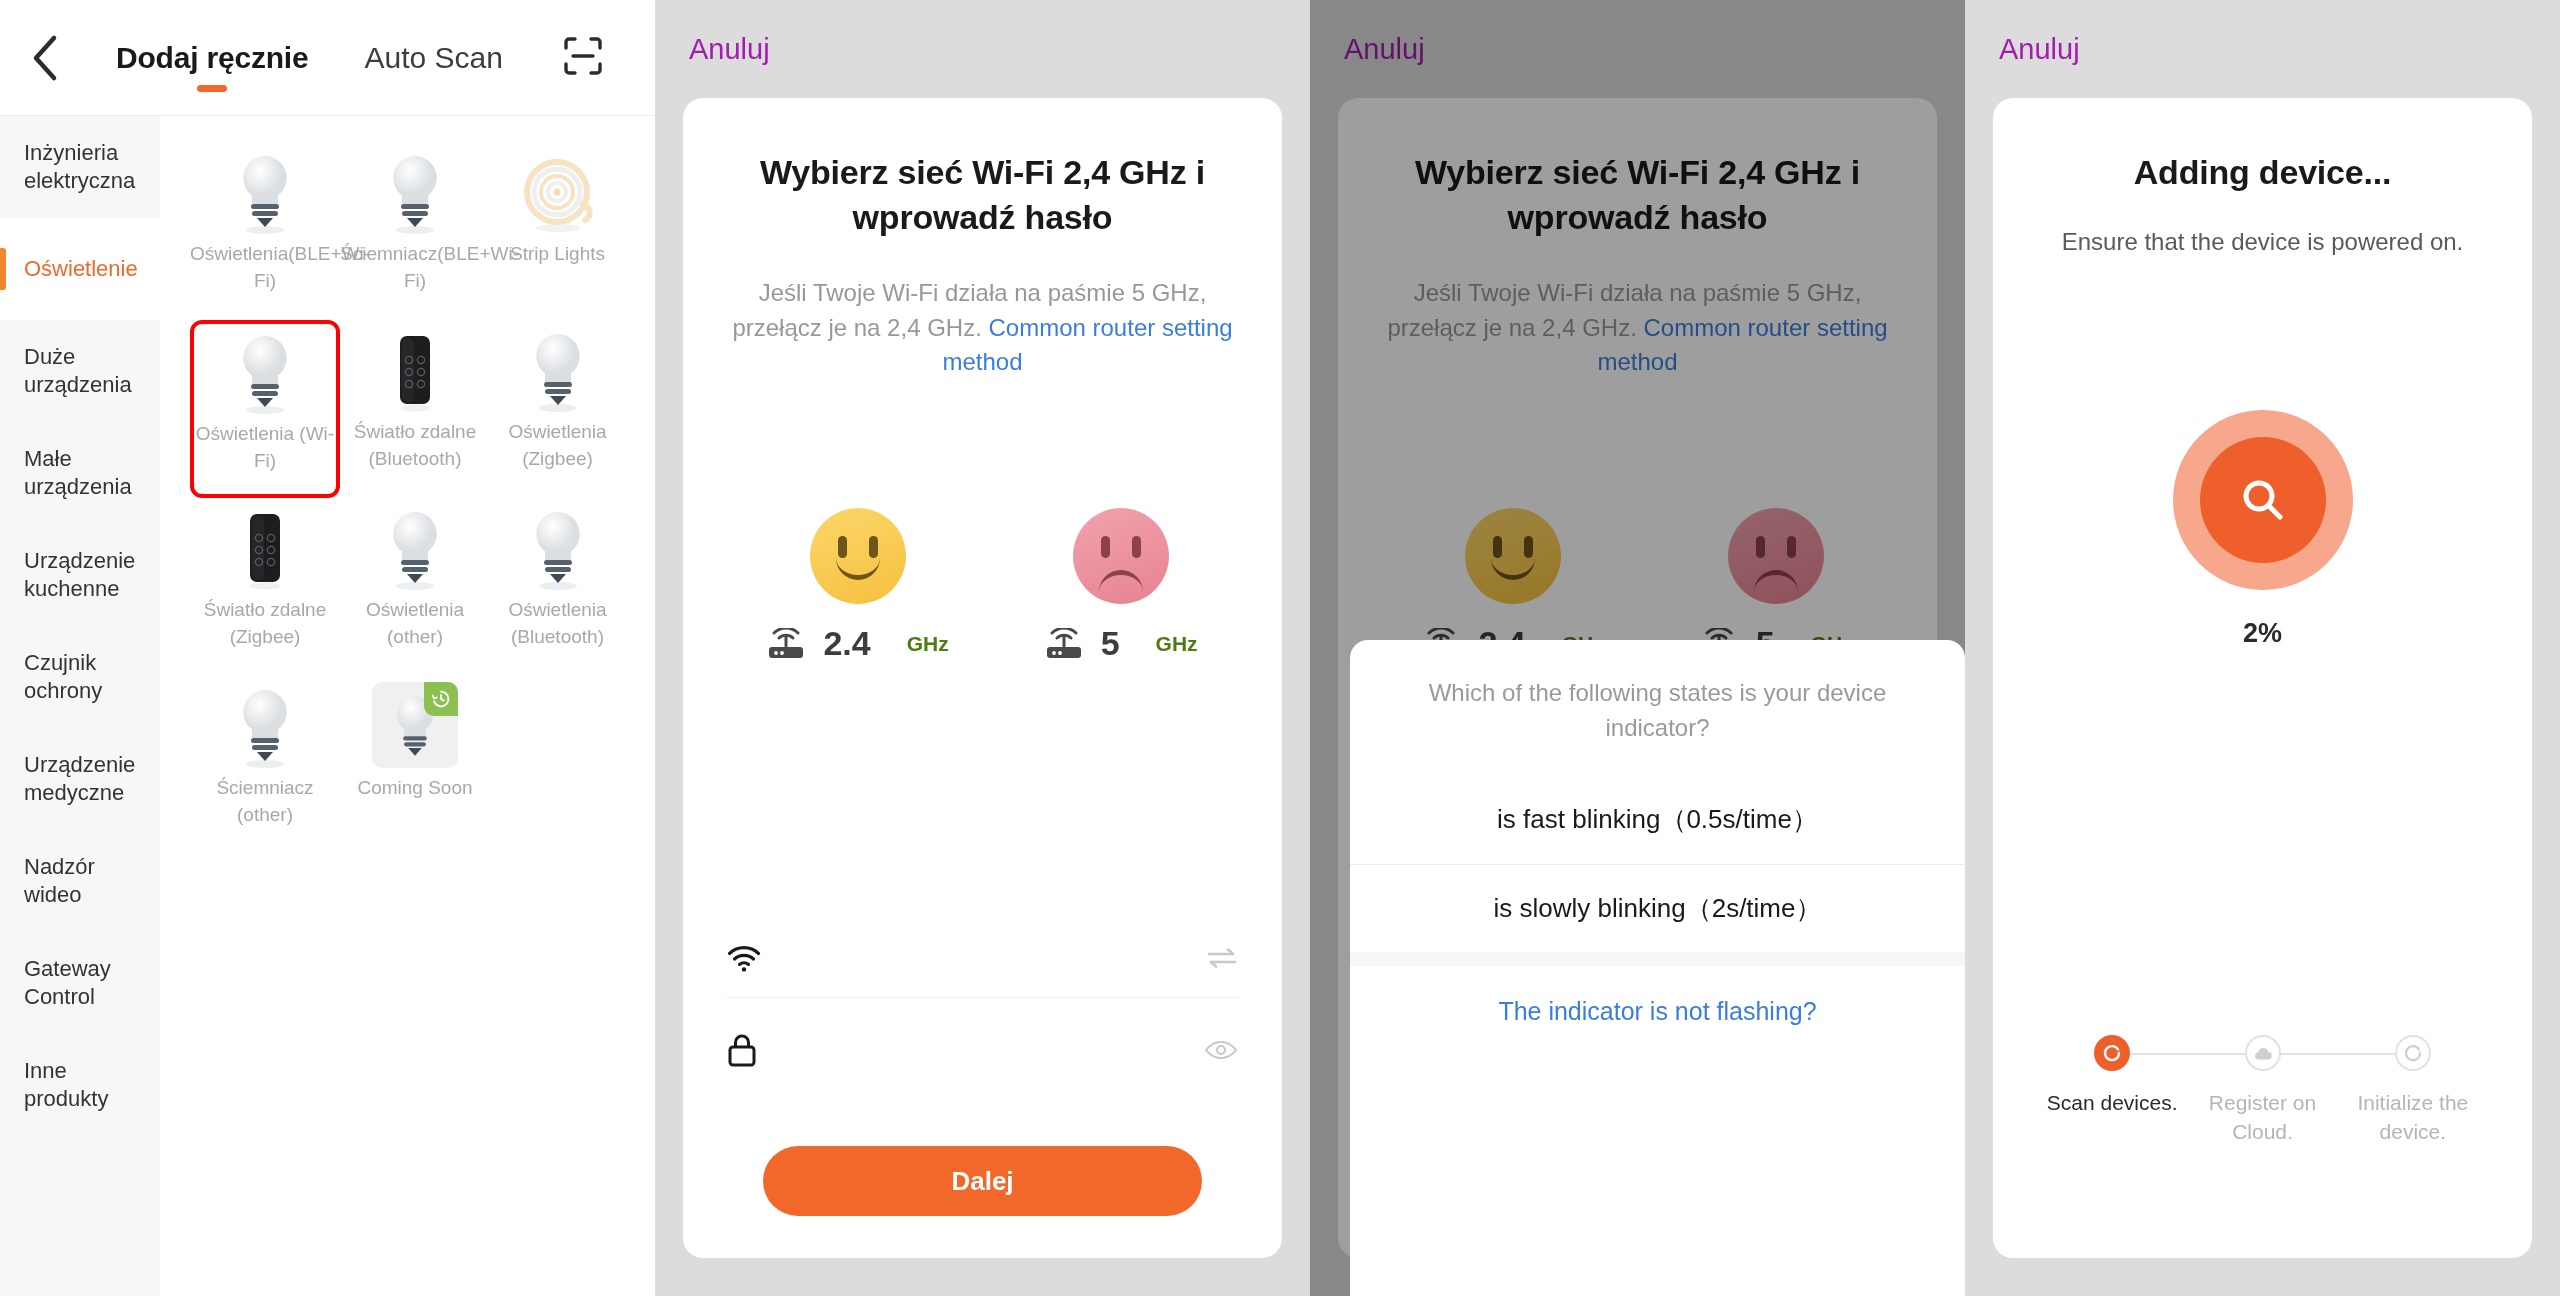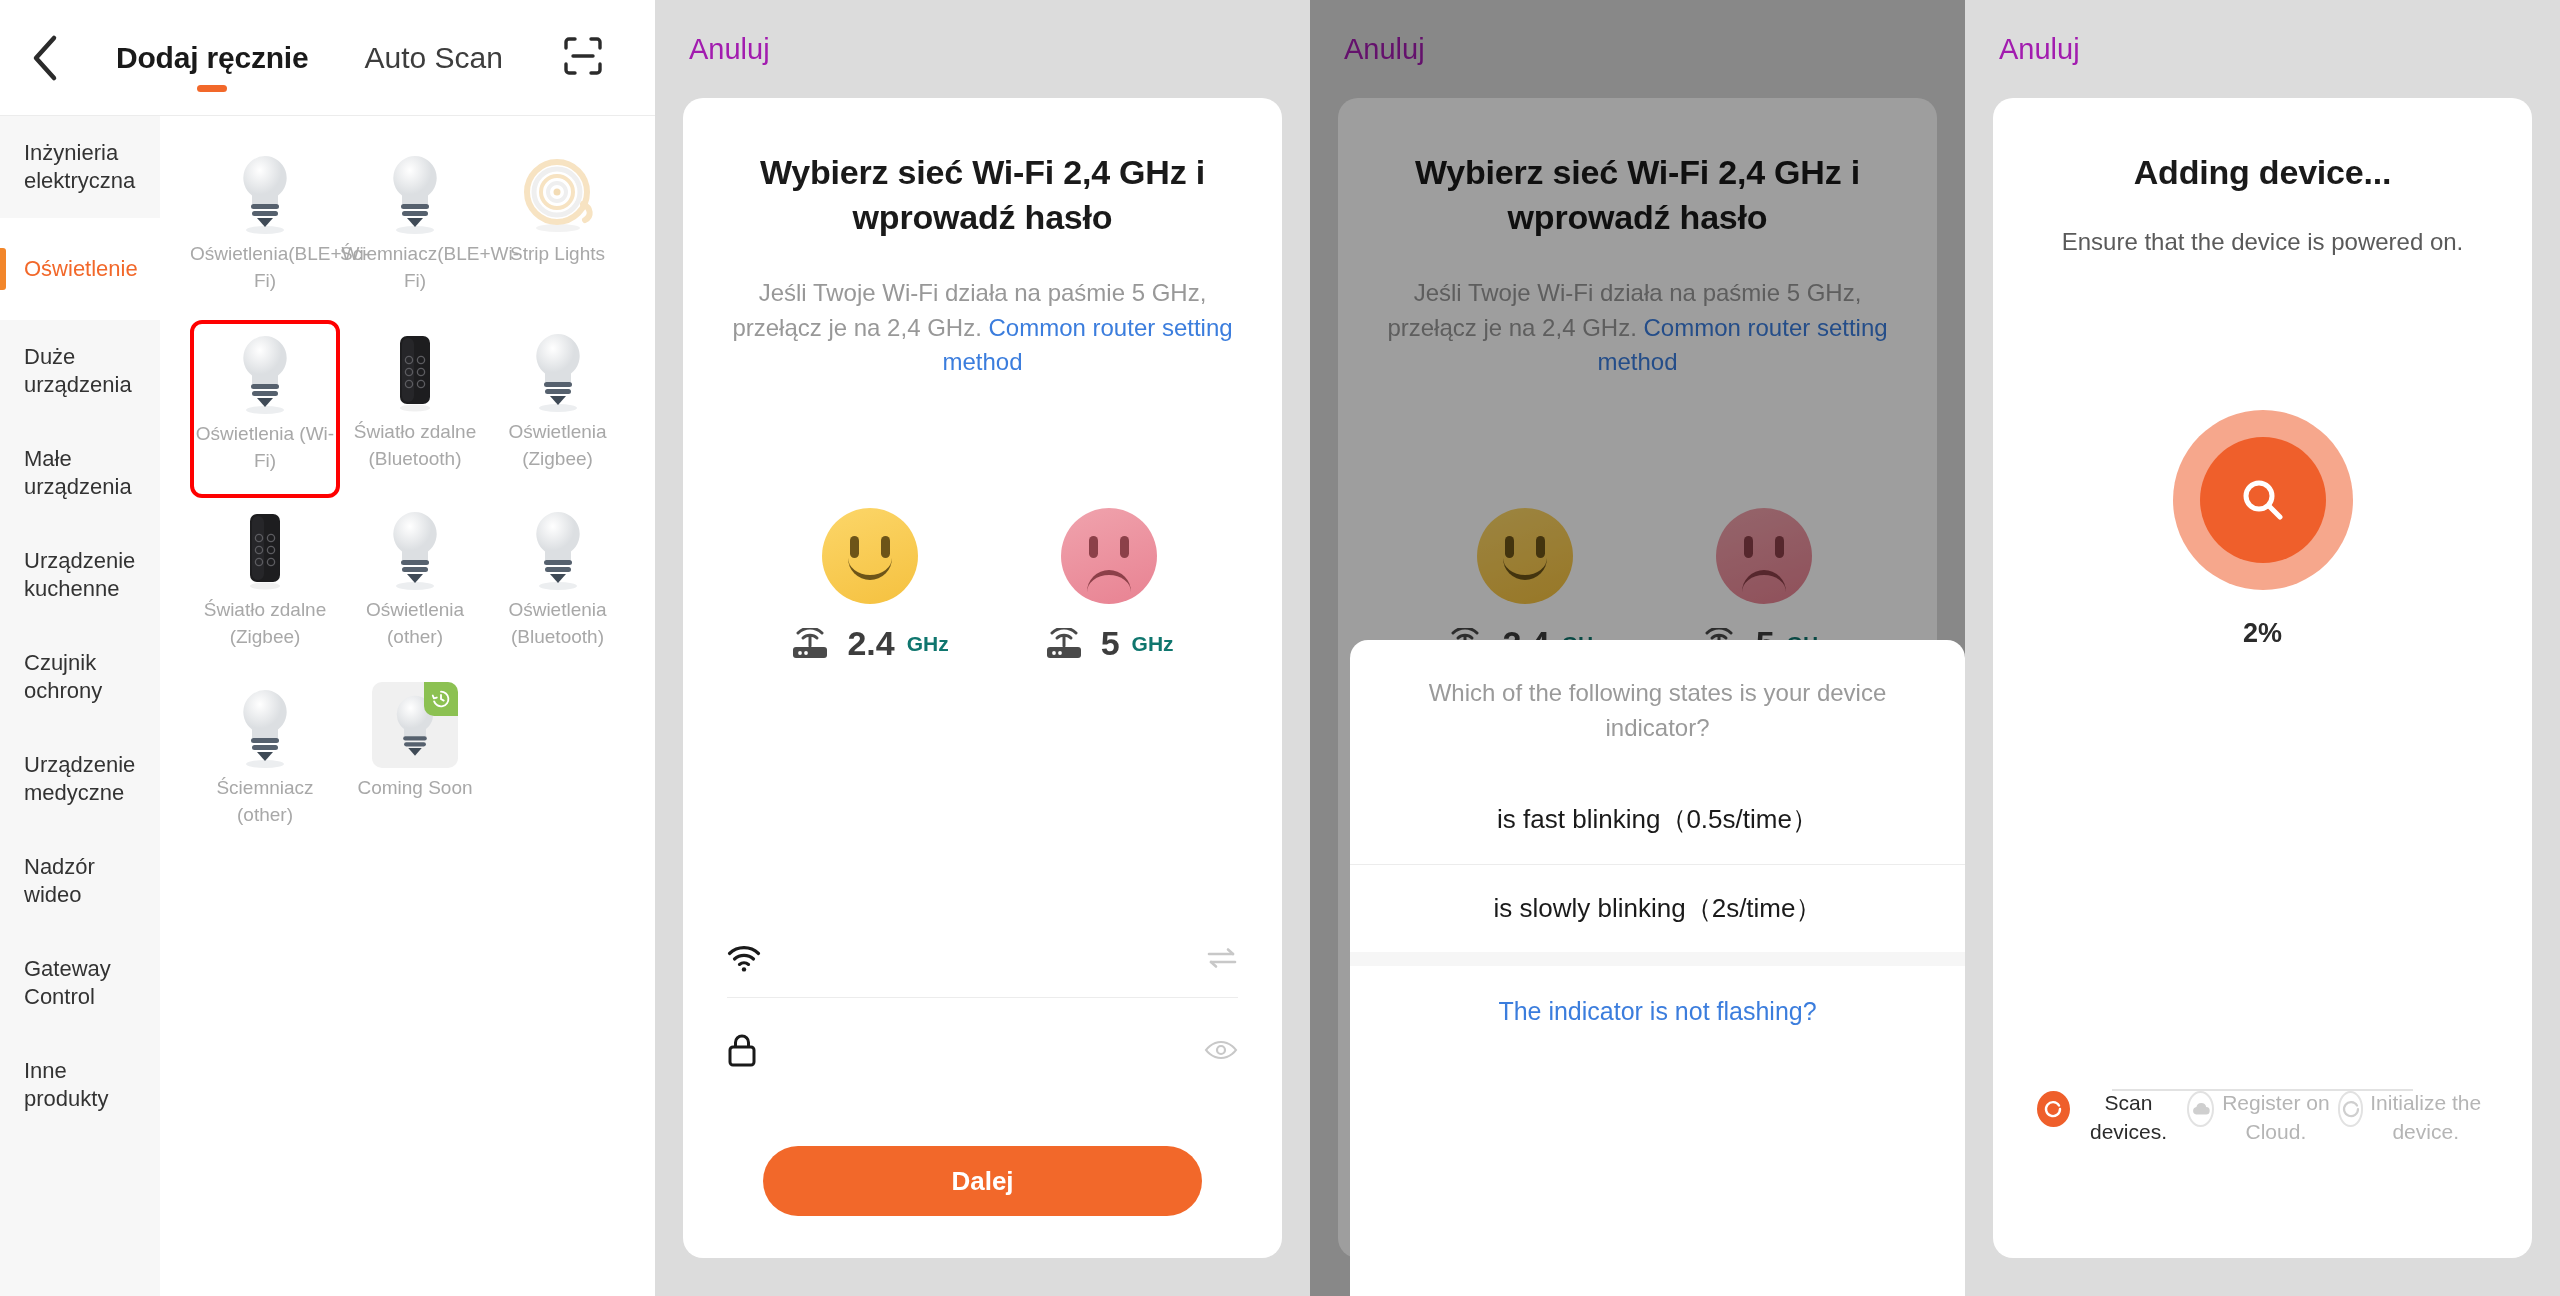--- a/index.html
+++ b/index.html
@@ -98,21 +98,21 @@
   .face.bad  { background: linear-gradient(160deg,#f0a3ad 0%,#e88292 100%); }
   .eye { position: absolute; width: 9px; height: 22px; border-radius: 5px; top: 28px; }
   .face.good .eye { background: #6d5418; }
   .face.bad  .eye { background: #8c4049; }
   .eye.l { left: 28px; } .eye.r { right: 28px; }
   .mouth { position: absolute; left: 50%; transform: translateX(-50%); width: 44px; height: 22px; }
   .mouth.smile { top: 50px; border-bottom: 5px solid #6d5418; border-radius: 0 0 24px 24px; }
   .mouth.frown { top: 62px; border-top: 5px solid #8c4049; border-radius: 24px 24px 0 0; }
   .freq-label { margin-top: 20px; display: flex; align-items: center; gap: 12px; }
   .freq-num { font-size: 34px; font-weight: bold; color: #3d3d3d; }
-  .freq-unit { font-size: 21px; font-weight: bold; color: #0f766e; }
+  .freq-unit { font-size: 21px; font-weight: bold; color: #4d7c0f; margin-left: 24px; }
 
   .field-row {
     position: absolute; left: 44px; right: 44px;
     height: 80px; display: flex; align-items: center;
     border-bottom: 1px solid #ececec;
   }
   .field-row.ssid { bottom: 260px; }
   .field-row.pass { bottom: 168px; border-bottom: none; }
   .field-icon { width: 48px; display: flex; align-items: center; }
   .field-input { flex: 1; border: none; outline: none; font-size: 24px; color: #333; background: transparent; }
@@ -158,21 +158,21 @@
   .prog-inner {
     width: 126px; height: 126px; border-radius: 50%; background: #ef5f2b;
     display: flex; align-items: center; justify-content: center;
   }
   .prog-pct { margin-top: 28px; font-size: 27px; font-weight: bold; color: #2b2b2b; }
 
   .steps {
     position: absolute; left: 44px; right: 44px; bottom: 112px;
     display: flex; justify-content: space-between; align-items: flex-start;
   }
-  .step { width: 33.33%; display: flex; flex-direction: row; align-items: center; position: relative; }
+  .step { width: 33.33%; display: flex; flex-direction: column; align-items: center; position: relative; }
   .step-dot {
     width: 36px; height: 36px; border-radius: 50%;
     display: flex; align-items: center; justify-content: center;
     background: #fff; border: 2px solid #e2e2e2; z-index: 2;
   }
   .step-dot.active { background: #ef5f2b; border-color: #ef5f2b; }
   .step-line {
     position: absolute; top: 18px; height: 2px; background: #e2e2e2; z-index: 1;
   }
   .step-label {

